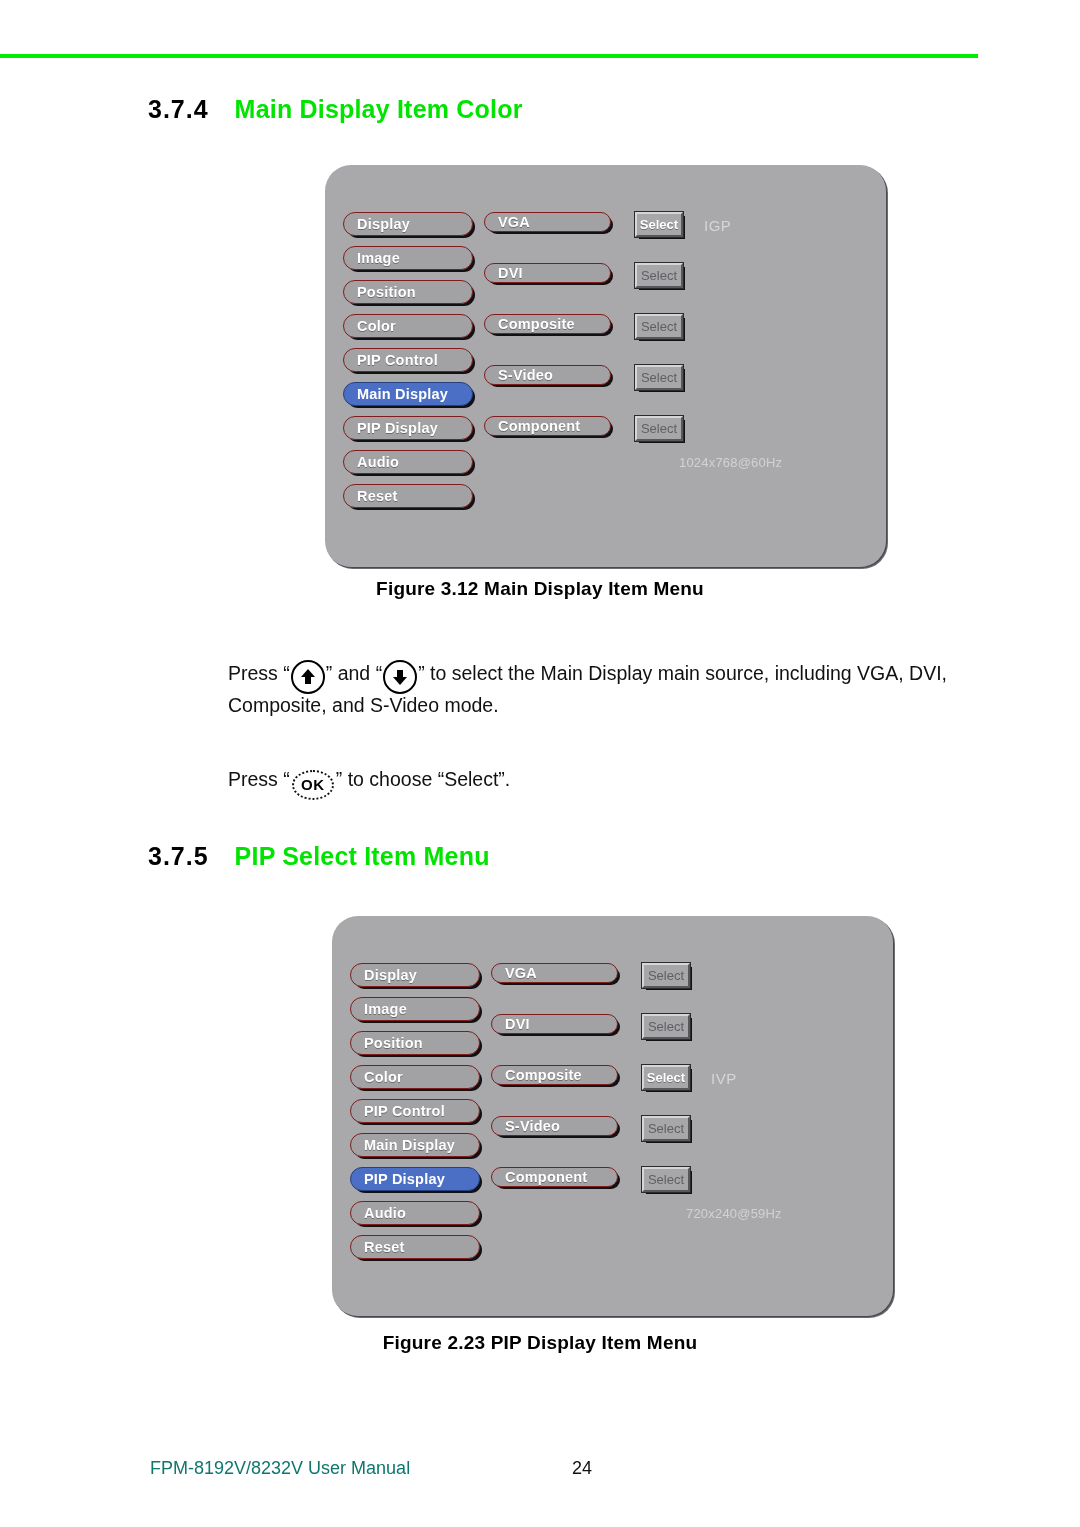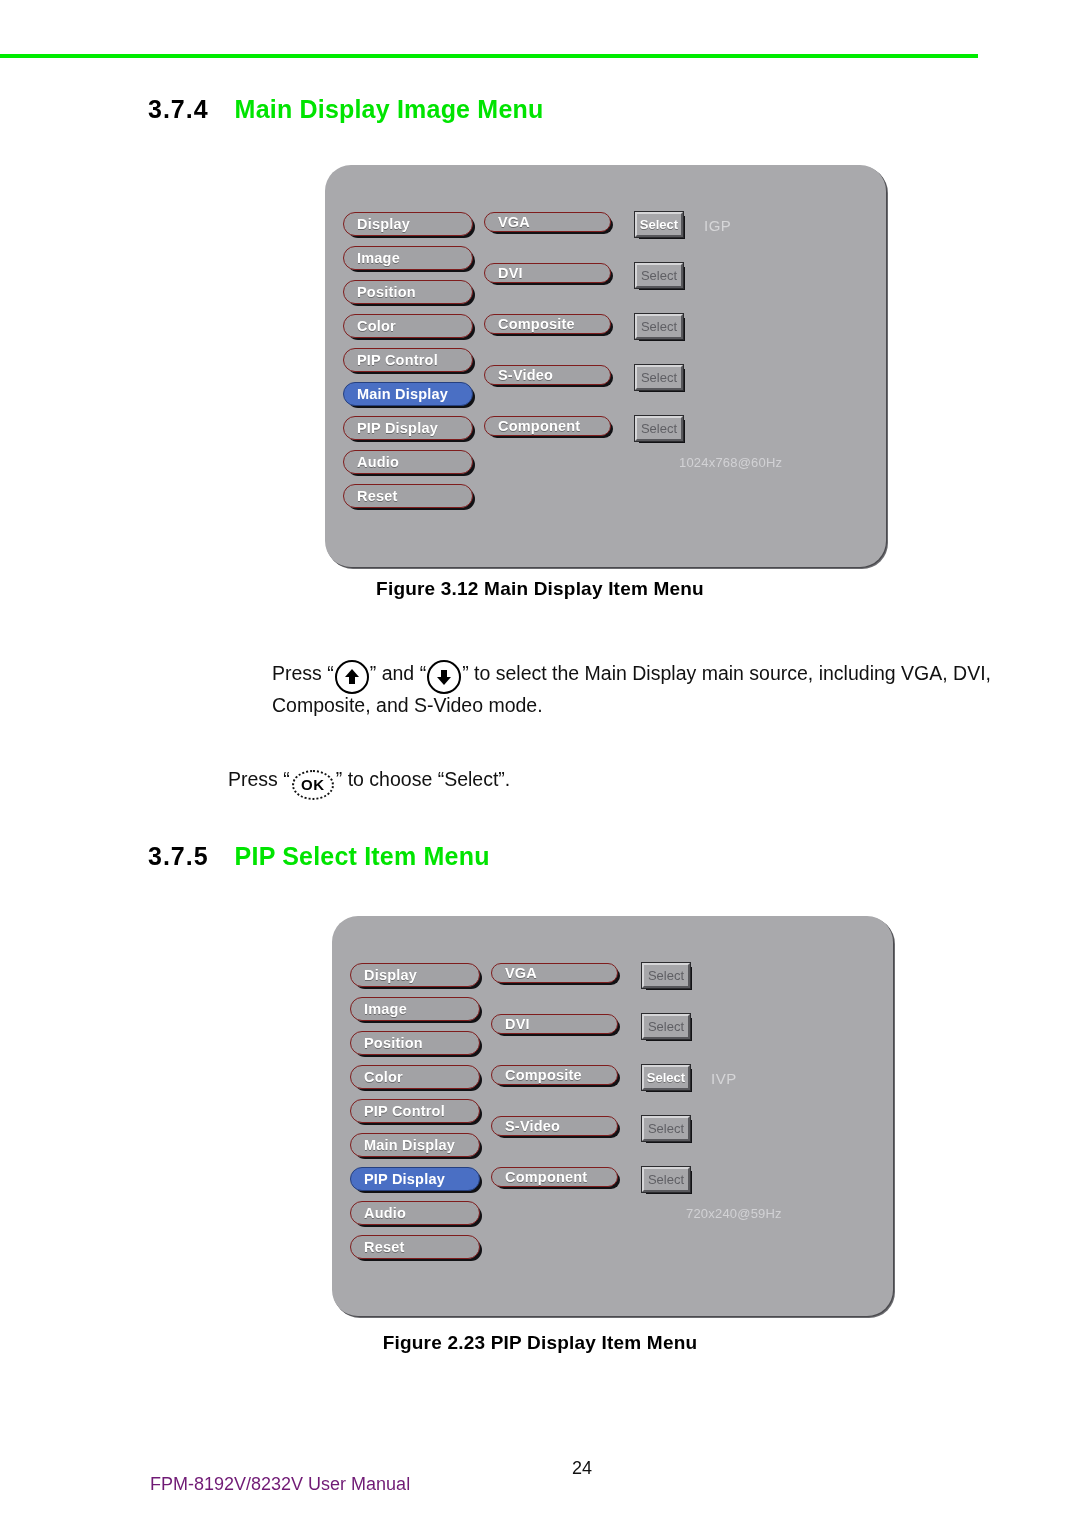--- a/index.html
+++ b/index.html
@@ -157,21 +157,21 @@
 
   
   .para {
     position: absolute;
     left: 228px;
     width: 760px;
     font-size: 19.5px;
     line-height: 30px;
     color: #111111;
   }
-  #para-press-updown { top: 658px; margin-left: 44px; }
+  #para-press-updown { top: 658px; }
   #para-press-ok     { top: 764px; }
 
   .para .seg { white-space: nowrap; }
 
   
   .key-icon {
     display: inline-block;
     vertical-align: middle;
     position: relative;
     box-sizing: border-box;
@@ -204,41 +204,41 @@
   .footer {
     position: absolute;
     top: 1458px;
     left: 0;
     width: 1080px;
     height: 26px;
   }
   .footer-left {
     position: absolute;
     left: 150px;
-    top: 16px;
+    top: 0;
     font-size: 18px;
-    color: #701a75;
+    color: #0f766e;
     white-space: nowrap;
   }
   .footer-page {
     position: absolute;
     left: 572px;
     top: 0;
     font-size: 18px;
     color: #111111;
   }
 </style>
 </head>
 <body>
 
 <div class="top-rule"></div>
 
 <div class="heading" id="heading-374">
   <span class="num">3.7.4</span>
-  <span class="ttl">Main Display Image Menu</span>
+  <span class="ttl">Main Display Item Color</span>
 </div>
 
 <div class="osd-panel" id="osd-panel-main">
 
   <div class="pill left" style="left:18px; top:47px;">Display</div>
   <div class="pill left" style="left:18px; top:81px;">Image</div>
   <div class="pill left" style="left:18px; top:115px;">Position</div>
   <div class="pill left" style="left:18px; top:149px;">Color</div>
   <div class="pill left" style="left:18px; top:183px;">PIP Control</div>
   <div class="pill left selected" style="left:18px; top:217px;">Main Display</div>

